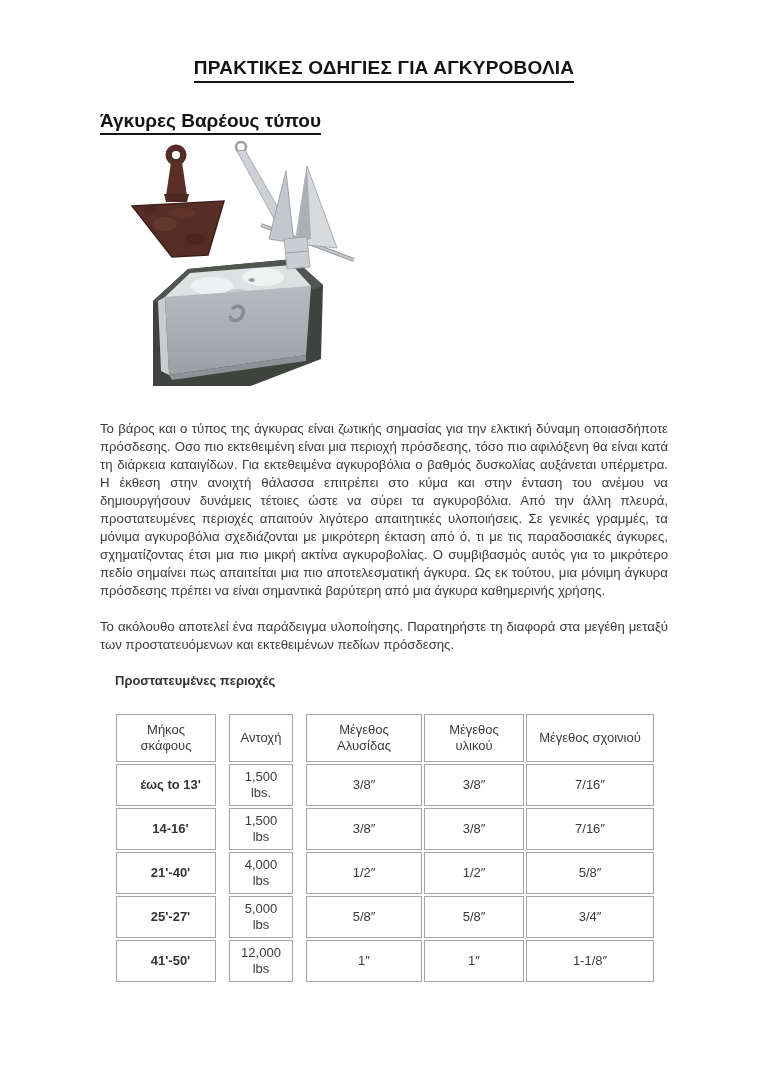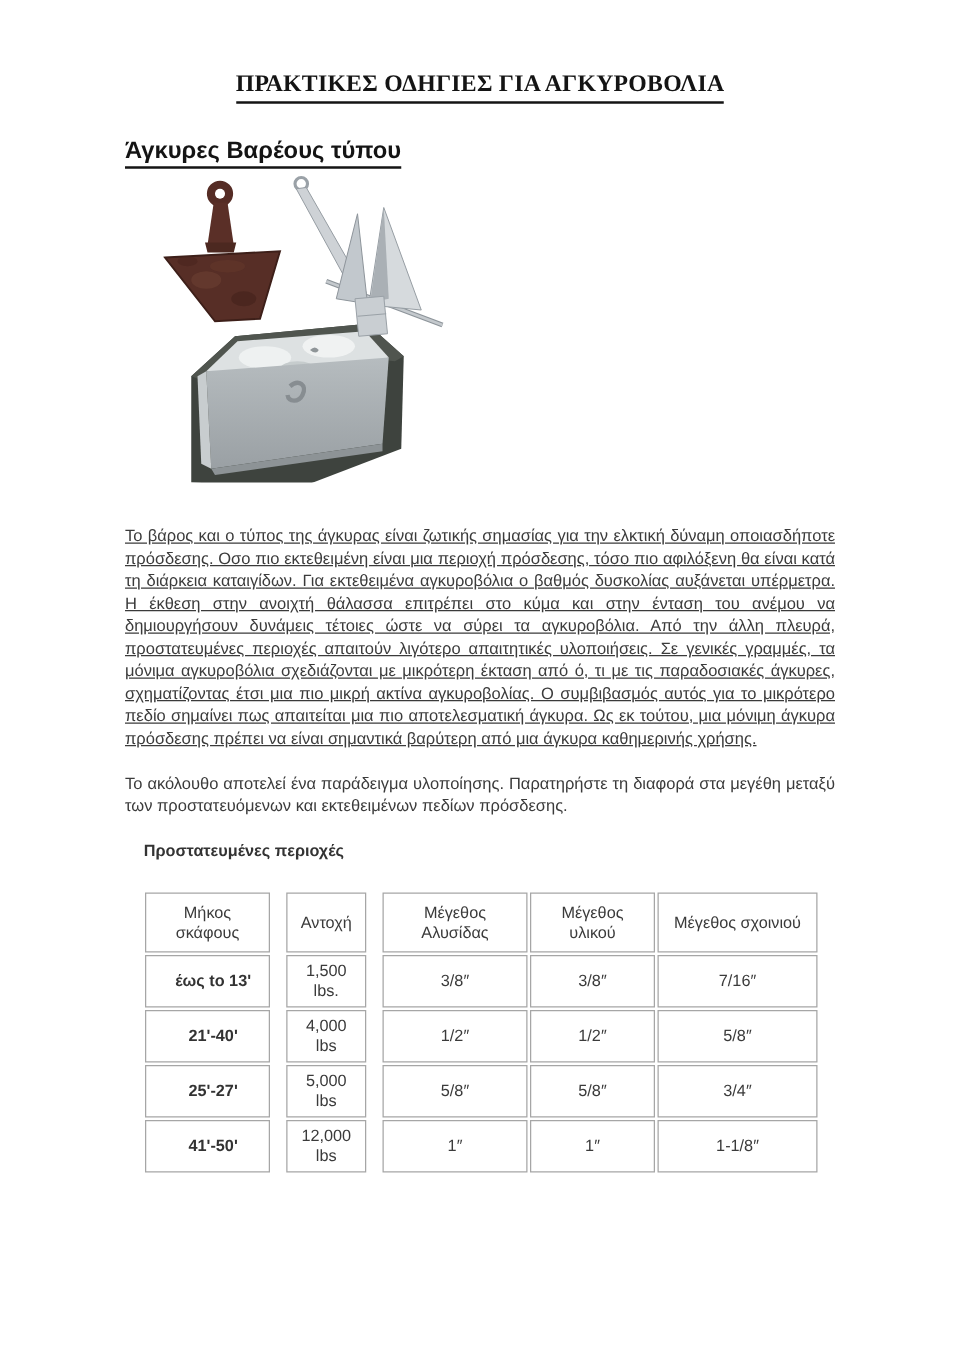--- a/index.html
+++ b/index.html
@@ -18,21 +18,20 @@
     text-align: center;
     font-size: 19px;
     font-weight: bold;
     color: #141414;
     letter-spacing: 0.2px;
   }
   .doc-title span {
     display: inline-block;
     border-bottom: 2px solid #141414;
     padding-bottom: 2px;
-    font-family: Liberation Serif, serif;
   }
 
   .doc-subtitle {
     margin-top: 27px;
     font-size: 19px;
     font-weight: bold;
     color: #141414;
   }
   .doc-subtitle span {
     display: inline-block;
@@ -47,21 +46,21 @@
     height: 247px;
   }
 
   .body-text p {
     margin: 0;
     font-size: 13.2px;
     line-height: 18px;
     text-align: justify;
     color: #3b3b3b;
   }
-  .p1 { margin-top: 34px !important; text-decoration: underline; }
+  .p1 { margin-top: 34px !important; }
   .p2 { margin-top: 18px !important; }
 
   .section-heading {
     margin-top: 19px;
     margin-left: 15px;
     font-size: 13px;
     font-weight: bold;
     color: #333333;
   }
 
@@ -182,20 +181,29 @@
     <tr>
       <td class="c rowhead">έως to 13'</td>
       <td class="sp"></td>
       <td class="c">1,500 lbs.</td>
       <td class="sp"></td>
       <td class="c">3/8″</td>
       <td class="c">3/8″</td>
       <td class="c">7/16″</td>
     </tr>
     <tr>
+      <td class="c rowhead">14-16'</td>
+      <td class="sp"></td>
+      <td class="c">1,500 lbs</td>
+      <td class="sp"></td>
+      <td class="c">3/8″</td>
+      <td class="c">3/8″</td>
+      <td class="c">7/16″</td>
+    </tr>
+    <tr>
       <td class="c rowhead">21'-40'</td>
       <td class="sp"></td>
       <td class="c">4,000 lbs</td>
       <td class="sp"></td>
       <td class="c">1/2″</td>
       <td class="c">1/2″</td>
       <td class="c">5/8″</td>
     </tr>
     <tr>
       <td class="c rowhead">25'-27'</td>

